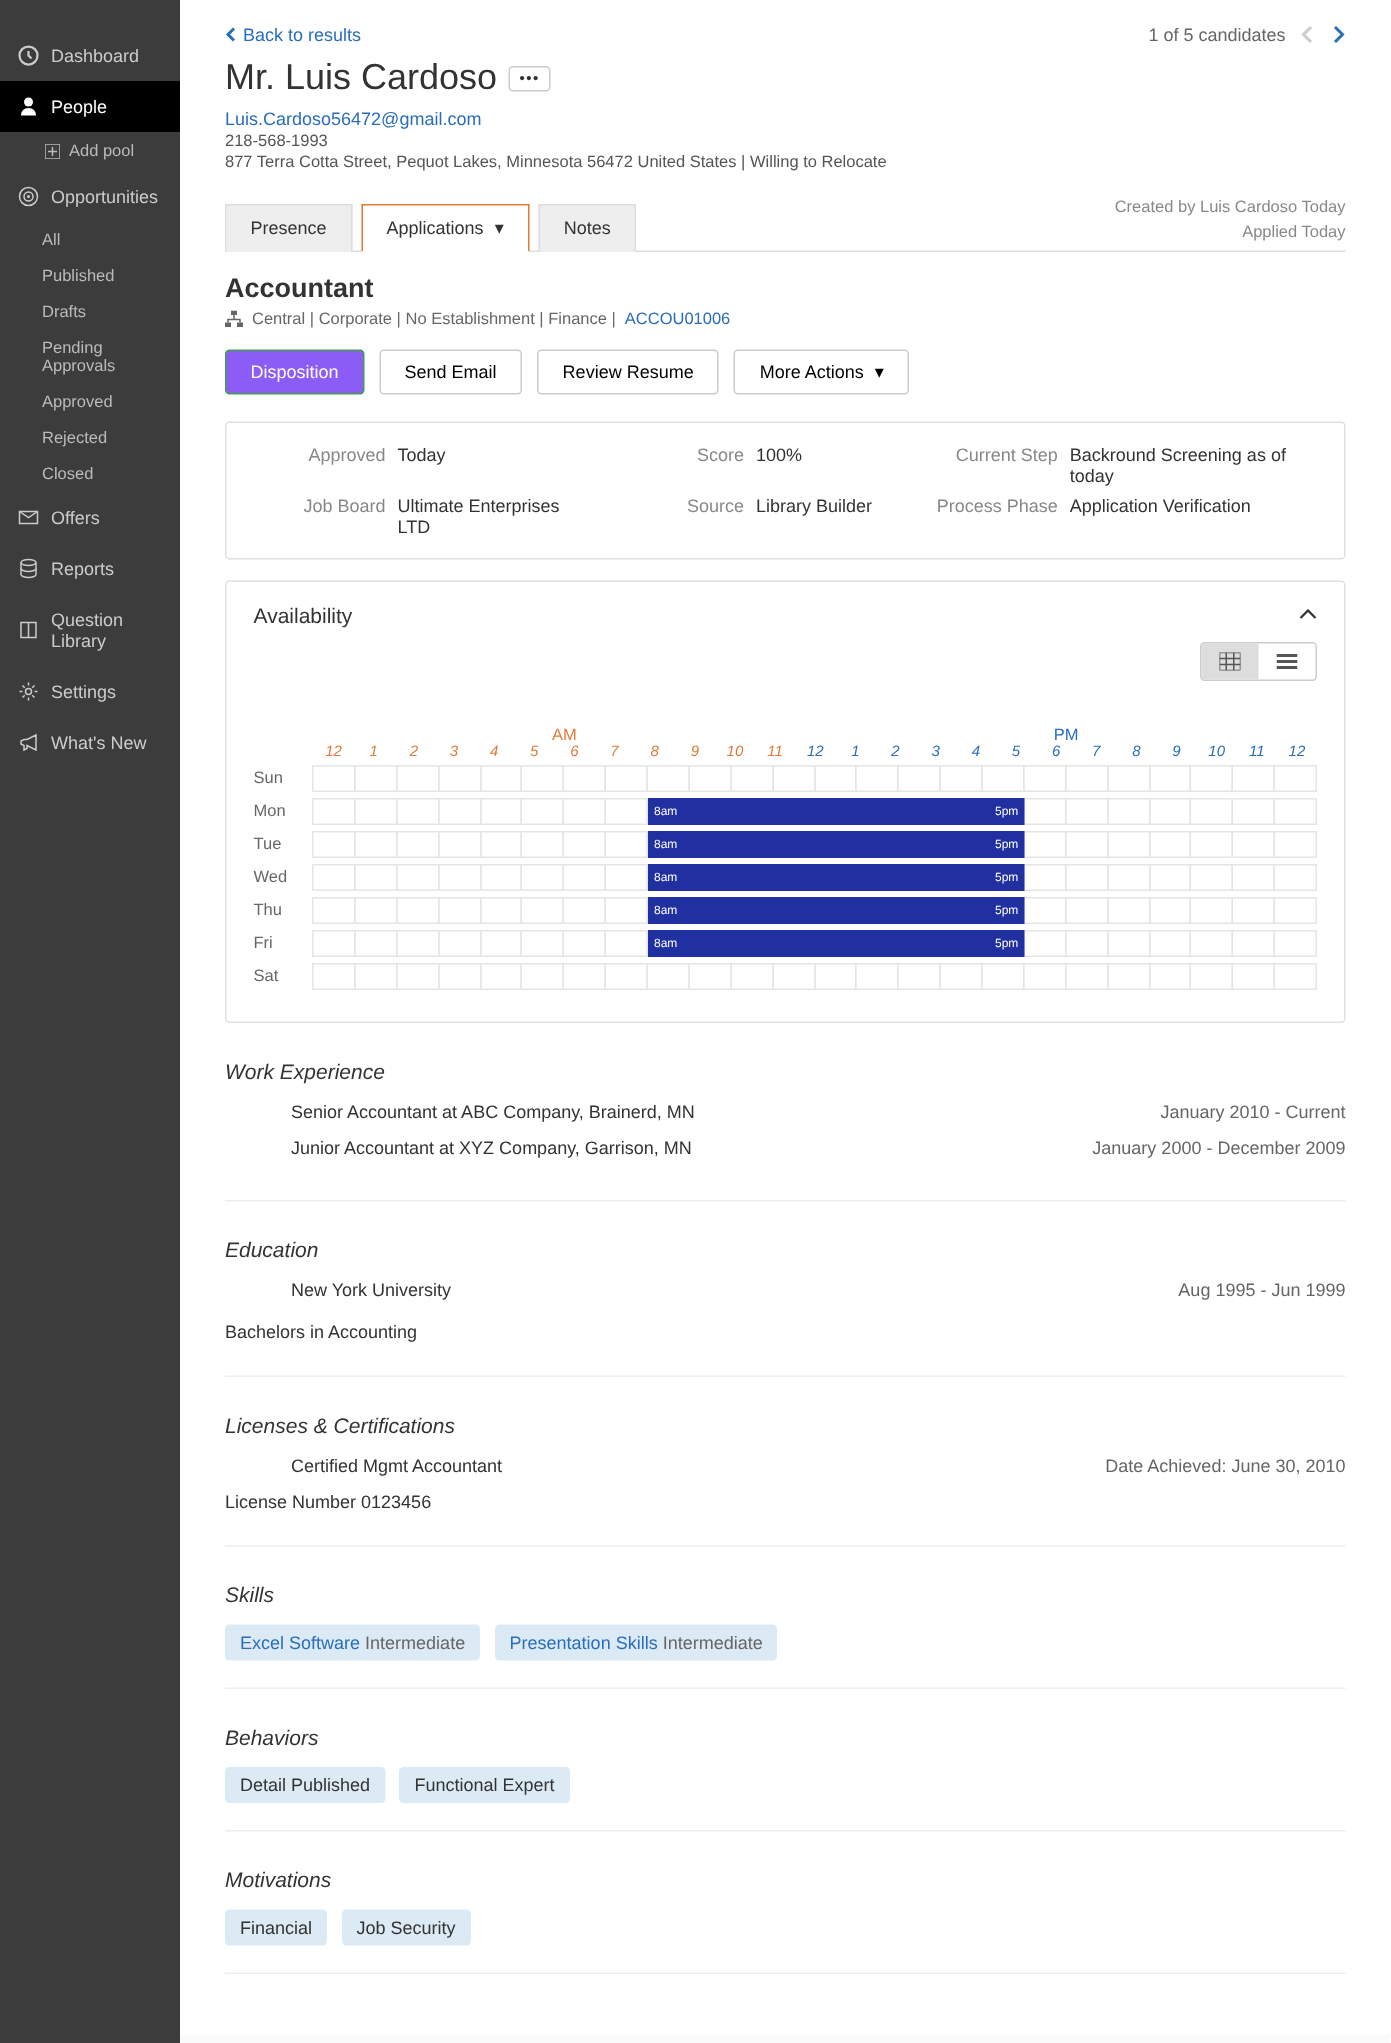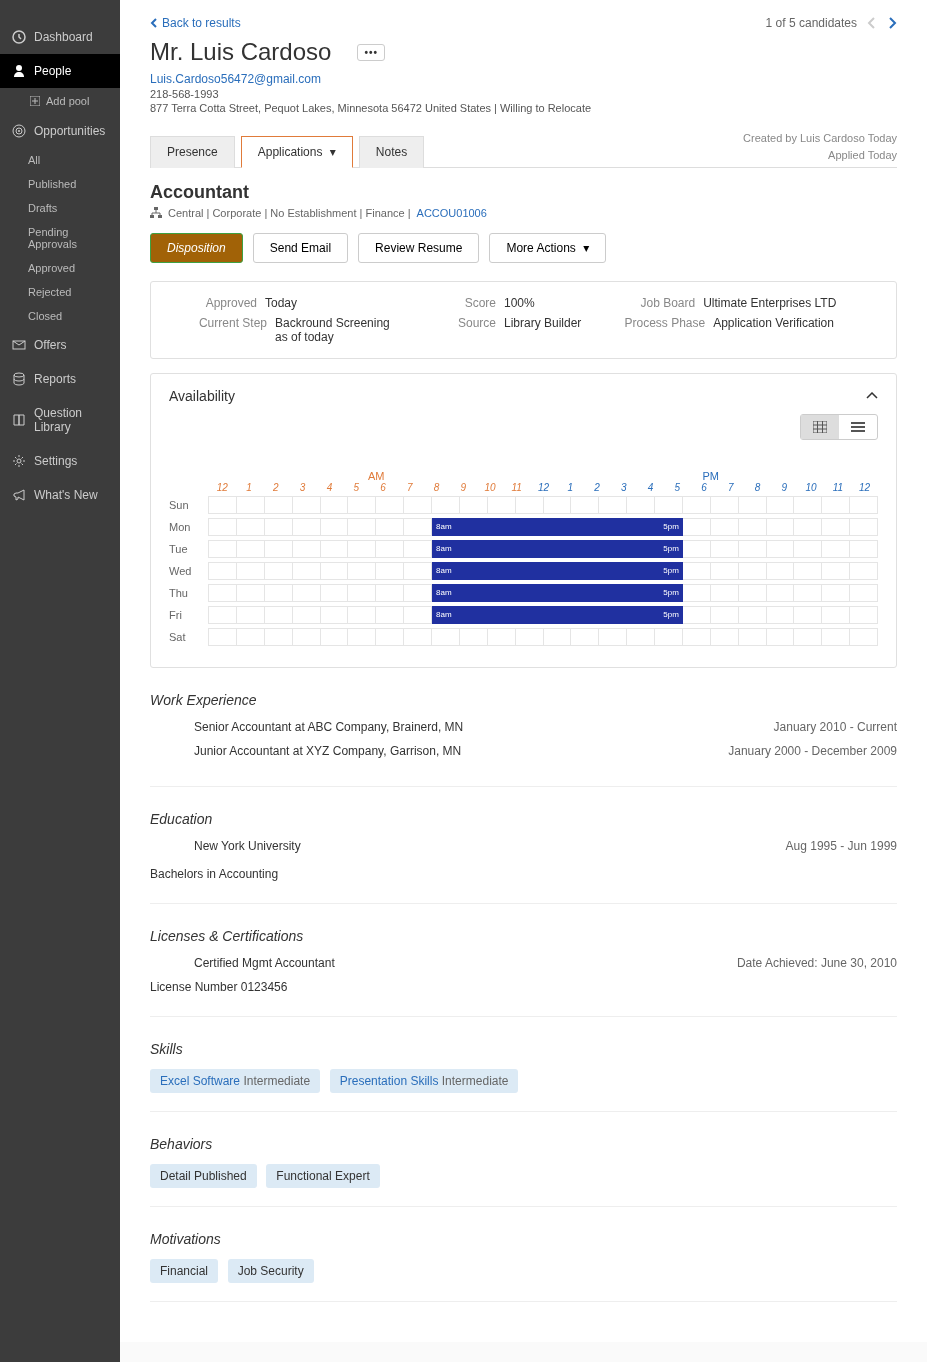--- a/index.html
+++ b/index.html
@@ -11,36 +11,36 @@
 .sidebar-sub { padding: 6px 12px 6px 28px; font-size: 11px; color: #bbb; cursor: pointer; }
 .sidebar-sub.add { display: flex; align-items: center; gap: 4px; }
 .icon-sm { width: 14px; height: 14px; display: inline-flex; align-items: center; justify-content: center; }
 .main { flex: 1; background: #fafafa; position: relative; }
 .content { background: #fff; margin: 0; padding: 12px 30px 40px; }
 .top-row { display: flex; justify-content: space-between; align-items: center; padding-top: 4px; }
 .back-link { color: #2a6ebb; font-size: 12px; cursor: pointer; display: flex; align-items: center; gap: 4px; }
 .pager { color: #666; font-size: 12px; display: flex; align-items: center; gap: 10px; }
 .pager .arrow { cursor: pointer; color: #2a6ebb; font-size: 14px; }
 .pager .arrow.disabled { color: #ccc; }
-.name-row { display: flex; align-items: center; gap: 26px; margin-top: 8px; }
+.name-row { display: flex; align-items: center; gap: 8px; margin-top: 8px; }
 .candidate-name { font-size: 24px; font-weight: 400; color: #333; }
 .more-btn { border: 1px solid #ccc; border-radius: 3px; padding: 2px 6px; cursor: pointer; background: #fff; font-weight: bold; letter-spacing: 1px; font-size: 10px; }
 .email-link { color: #2a6ebb; font-size: 12px; cursor: pointer; margin-top: 6px; display: block; }
 .meta-line { color: #555; font-size: 11px; margin-top: 2px; }
 .tabs-row { display: flex; justify-content: space-between; align-items: flex-end; margin-top: 16px; border-bottom: 1px solid #ddd; }
 .tabs { display: flex; gap: 6px; }
 .tab { background: #eee; border: 1px solid #ddd; border-bottom: none; padding: 8px 16px; font-size: 12px; cursor: pointer; margin-bottom: -1px; }
 .tab.active { border: 1px solid #e07b3a; border-bottom: 1px solid #fff; background: #fff; }
 .created-info { text-align: right; color: #888; font-size: 11px; line-height: 1.5; padding-bottom: 4px; }
 .job-title { font-size: 18px; margin-top: 14px; color: #333; }
 .job-path { color: #666; font-size: 11px; margin-top: 4px; display: flex; align-items: center; gap: 6px; }
 .job-path a { color: #2a6ebb; cursor: pointer; }
 .actions-row { display: flex; gap: 10px; margin-top: 14px; flex-wrap: wrap; }
 .btn { border: 1px solid #ccc; background: #fff; padding: 7px 16px; border-radius: 3px; font-size: 12px; cursor: pointer; }
-.btn.primary { background: #a16207; color: #fff; border-color: #3ea142; font-style: italic; }
+.btn.primary { background: #8b5cf6; color: #fff; border-color: #3ea142; }
 .summary-box { border: 1px solid #e0e0e0; border-radius: 3px; margin-top: 18px; padding: 14px 24px; display: grid; grid-template-columns: 1.1fr 0.9fr 1.3fr; gap: 6px 20px; }
 .summary-box .lbl { color: #888; font-size: 12px; text-align: right; padding-right: 8px; }
 .summary-box .val { color: #333; font-size: 12px; }
 .summary-box .pair { display: flex; }
 .summary-box .pair .lbl { flex: 0 0 90px; }
 .summary-box .pair.pp .lbl { flex: 0 0 100px; }
 .availability-box { border: 1px solid #e0e0e0; border-radius: 3px; margin-top: 14px; padding: 14px 18px 20px; }
 .avail-header { display: flex; justify-content: space-between; align-items: center; }
 .avail-header h4 { font-weight: 400; font-size: 14px; }
 .view-toggle { border: 1px solid #ccc; border-radius: 3px; display: flex; margin-top: 10px; float: right; }
@@ -241,27 +241,27 @@
 
       <div class="summary-box">
         <div class="pair">
             <span class="lbl">Approved</span>
             <span class="val">Today</span>
           </div>
         <div class="pair">
             <span class="lbl">Score</span>
             <span class="val">100%</span>
           </div>
+        <div class="pair pp">
+            <span class="lbl">Current Step</span>
+            <span class="val">Backround Screening as of today</span>
+          </div>
         <div class="pair">
             <span class="lbl">Job Board</span>
             <span class="val">Ultimate Enterprises LTD</span>
-          </div>
-        <div class="pair pp">
-            <span class="lbl">Current Step</span>
-            <span class="val">Backround Screening as of today</span>
           </div>
         <div class="pair">
             <span class="lbl">Source</span>
             <span class="val">Library Builder</span>
           </div>
         <div class="pair pp">
             <span class="lbl">Process Phase</span>
             <span class="val">Application Verification</span>
           </div>
       </div>

